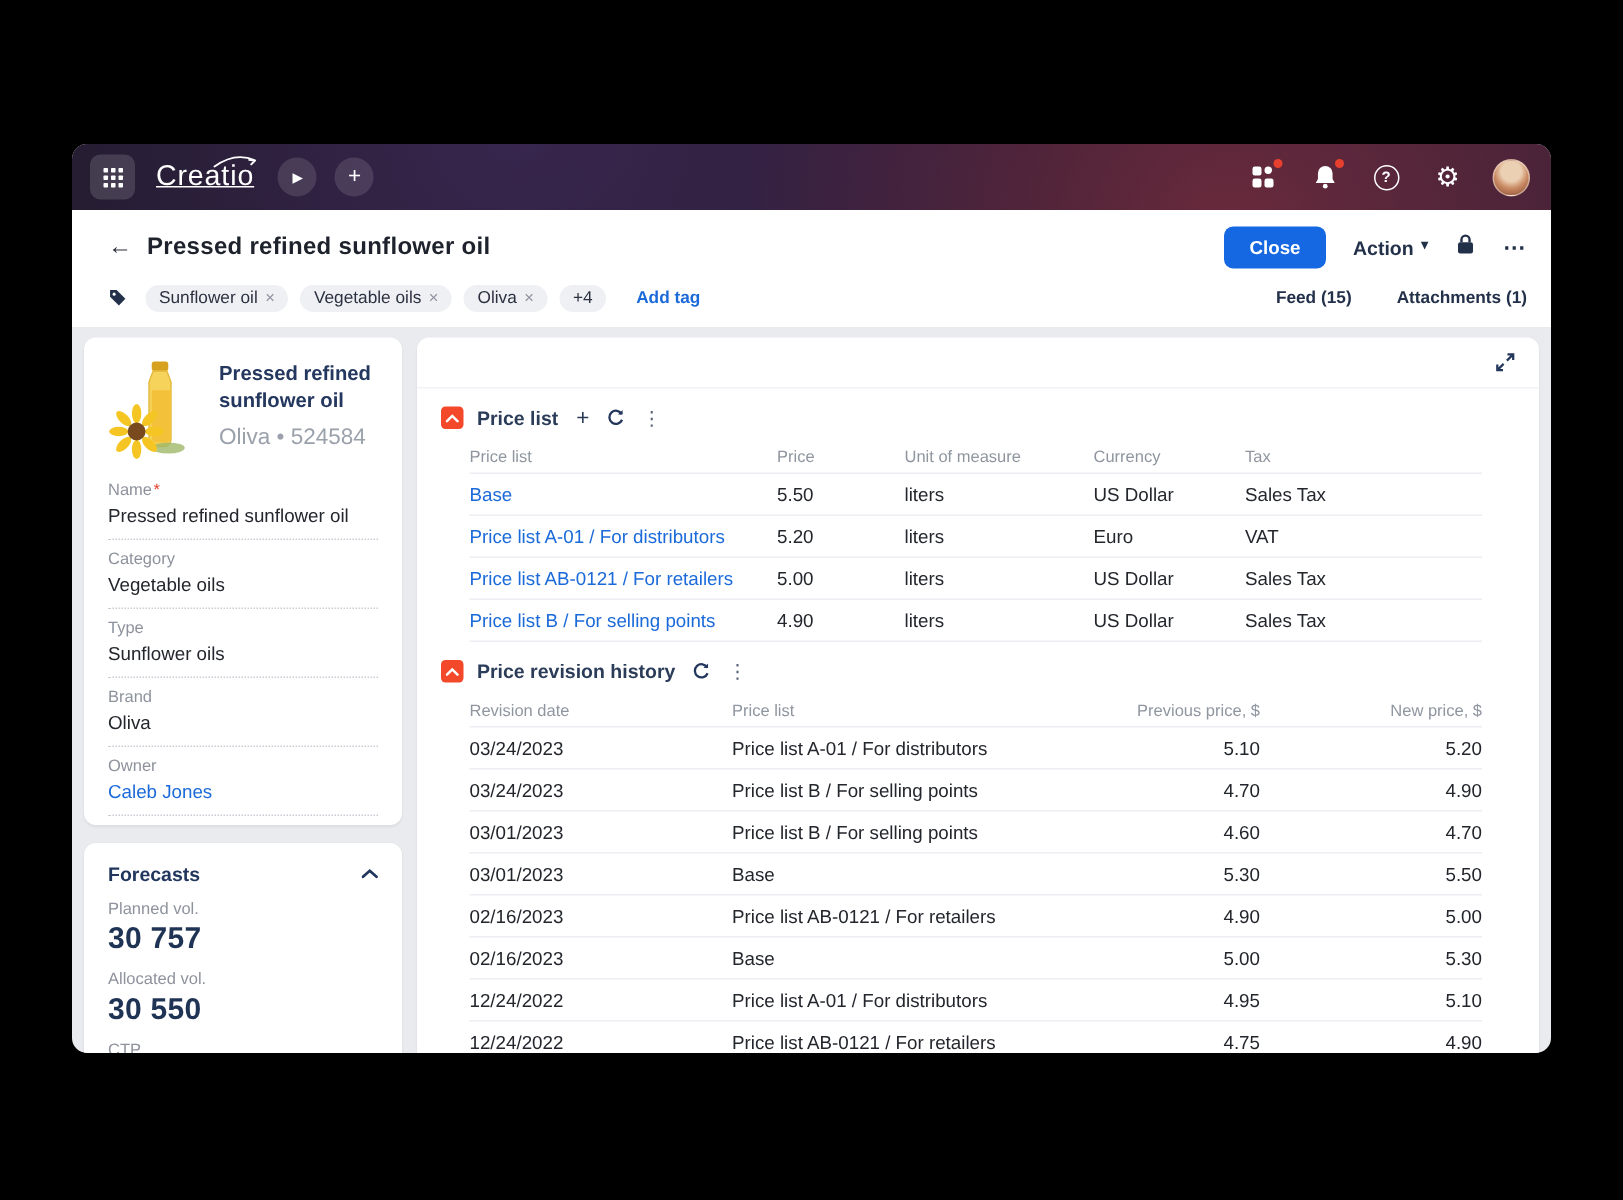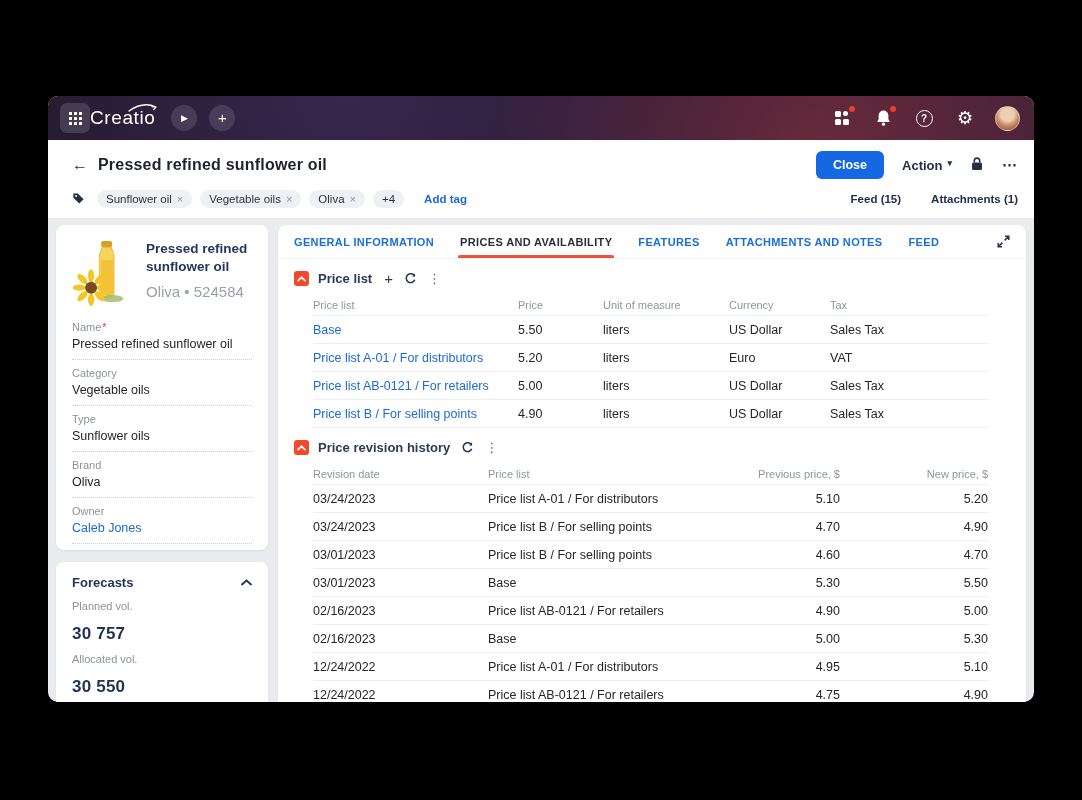--- a/index.html
+++ b/index.html
@@ -7,21 +7,21 @@
   .window { position:absolute; left:48px; top:96px; width:986px; height:606px; border-radius:10px; overflow:hidden; background:#eaebef; box-shadow:0 8px 30px rgba(0,0,0,.6); }
 
   
   .topbar { height:44px; display:flex; align-items:center; padding:0 14px 0 12px;
     background: radial-gradient(circle at 78% 140%, rgba(196,62,72,.38), transparent 42%),
                 radial-gradient(circle at 30% -30%, rgba(96,64,148,.30), transparent 55%),
                 linear-gradient(90deg,#211a2b 0%,#2b1b33 55%,#3a2037 100%); }
   .appbtn { width:30px; height:30px; border-radius:7px; background:rgba(255,255,255,.14); display:flex; align-items:center; justify-content:center; cursor:pointer; }
   .dots9 { display:grid; grid-template-columns:repeat(3,3px); grid-template-rows:repeat(3,3px); gap:2px; }
   .dots9 i { background:#fff; border-radius:0.5px; }
-  .logo { color:#fff; font-size:19px; font-weight:500; letter-spacing:.6px; position:relative; }
+  .logo { color:#fff; font-size:19px; font-weight:500; letter-spacing:.6px; margin-left:14px; position:relative;text-decoration:underline; }
   .logo svg { position:absolute; top:-4px; right:-3px; }
   .circbtn { width:26px; height:26px; border-radius:50%; background:rgba(255,255,255,.12); color:#fff; display:flex; align-items:center; justify-content:center; cursor:pointer; }
   .playbtn { margin-left:16px; font-size:9px; }
   .plusbtn { margin-left:12px; font-size:15px; font-weight:400; padding-bottom:1px; }
   .search { margin-left:16px; width:162px; height:26px; border-radius:4px; background:rgba(255,255,255,.10); display:flex; align-items:center; padding:0 8px; }
   .search input { background:transparent; border:none; outline:none; color:rgba(255,255,255,.85); font-size:12px; width:100%; margin-left:6px; font-family:"Liberation Sans",sans-serif; }
   .search input::placeholder { color:rgba(255,255,255,.5); }
   .tb-right { margin-left:auto; display:flex; align-items:center; gap:19px; }
   .tb-ico { position:relative; width:22px; height:22px; display:flex; align-items:center; justify-content:center; cursor:pointer; }
   .reddot { position:absolute; top:-1px; right:-2px; width:6px; height:6px; border-radius:50%; background:#e8402e; }
@@ -67,21 +67,21 @@
   .req { display:none; color:#e8402e; font-size:11px; margin-left:1px; }
   .req.on { display:inline; }
   .fvalue { font-size:12.5px; color:#23262c; padding:4px 0 8px 0; border-bottom:1px dotted #ccced6; }
   .fvalue.link { color:#1b6ad9; cursor:pointer; }
   .card2 { margin-top:12px; padding:13px 16px 14px 16px; }
   .fchead { display:flex; align-items:center; }
   .fctitle { font-size:13px; font-weight:700; color:#21365c;text-align:center; }
   .fccollapse { margin-left:auto; cursor:pointer; display:flex; }
   .fcgrid { display:grid; grid-template-columns:1fr; margin-top:10px; row-gap:9px; }
   .metric .mlabel { font-size:11px; color:#8d929c; }
-  .metric .mvalue { font-size:17px; font-weight:700; color:#1f3354; margin-top:12px; letter-spacing:.2px; }
+  .metric .mvalue { font-size:20px; font-weight:700; color:#1f3354; margin-top:3px; letter-spacing:.2px; }
 
   
   .mainpanel { flex:1; background:#fff; border-radius:8px 8px 0 0; box-shadow:0 1px 2px rgba(20,24,40,.07); overflow:hidden; }
   .tabsrow { display:flex; align-items:center; height:34px; padding:0 16px; border-bottom:1px solid #f2f3f6; }
   .tabs { display:flex; gap:26px; height:100%; }
   .tab { position:relative; background:none; border:none; font-family:"Liberation Sans",sans-serif; font-size:11px; font-weight:700; letter-spacing:.35px; color:#1a6fd6; cursor:pointer; padding:0; height:100%; }
   .tab.active { color:#2a2e38; }
   .tab.active::after { content:""; position:absolute; left:-2px; right:-2px; bottom:0; height:3px; background:#ee5134; border-radius:2px 2px 0 0; }
   .expandico { margin-left:auto; cursor:pointer; display:flex; }
   .section { padding:0 16px; }
@@ -296,27 +296,20 @@
             <div class="metric">
               <div class="mlabel">Revenue, $</div>
 
             </div>
           </div>
       </div>
     </div>
 
     <div class="mainpanel">
       <div class="tabsrow">
-        <nav class="tabs">
-            <button class="tab"><span>GENERAL INFORMATION</span></button>
-            <button class="tab active"><span>PRICES AND AVAILABILITY</span></button>
-            <button class="tab"><span>FEATURES</span></button>
-            <button class="tab"><span>ATTACHMENTS AND NOTES</span></button>
-            <button class="tab"><span>FEED</span></button>
-          </nav>
         <span class="expandico">
           <svg width="13" height="13" viewBox="0 0 13 13">
               <path d="M8 1.2h3.8V5M11.5 1.5 7.6 5.4M5 11.8H1.2V8M1.5 11.5l3.9-3.9" fill="none" stroke="#23365c" stroke-width="1.5"></path>
             </svg>
         </span>
       </div>
 
       <div class="section">
         <div class="sechead">
           <span class="chevsq">

